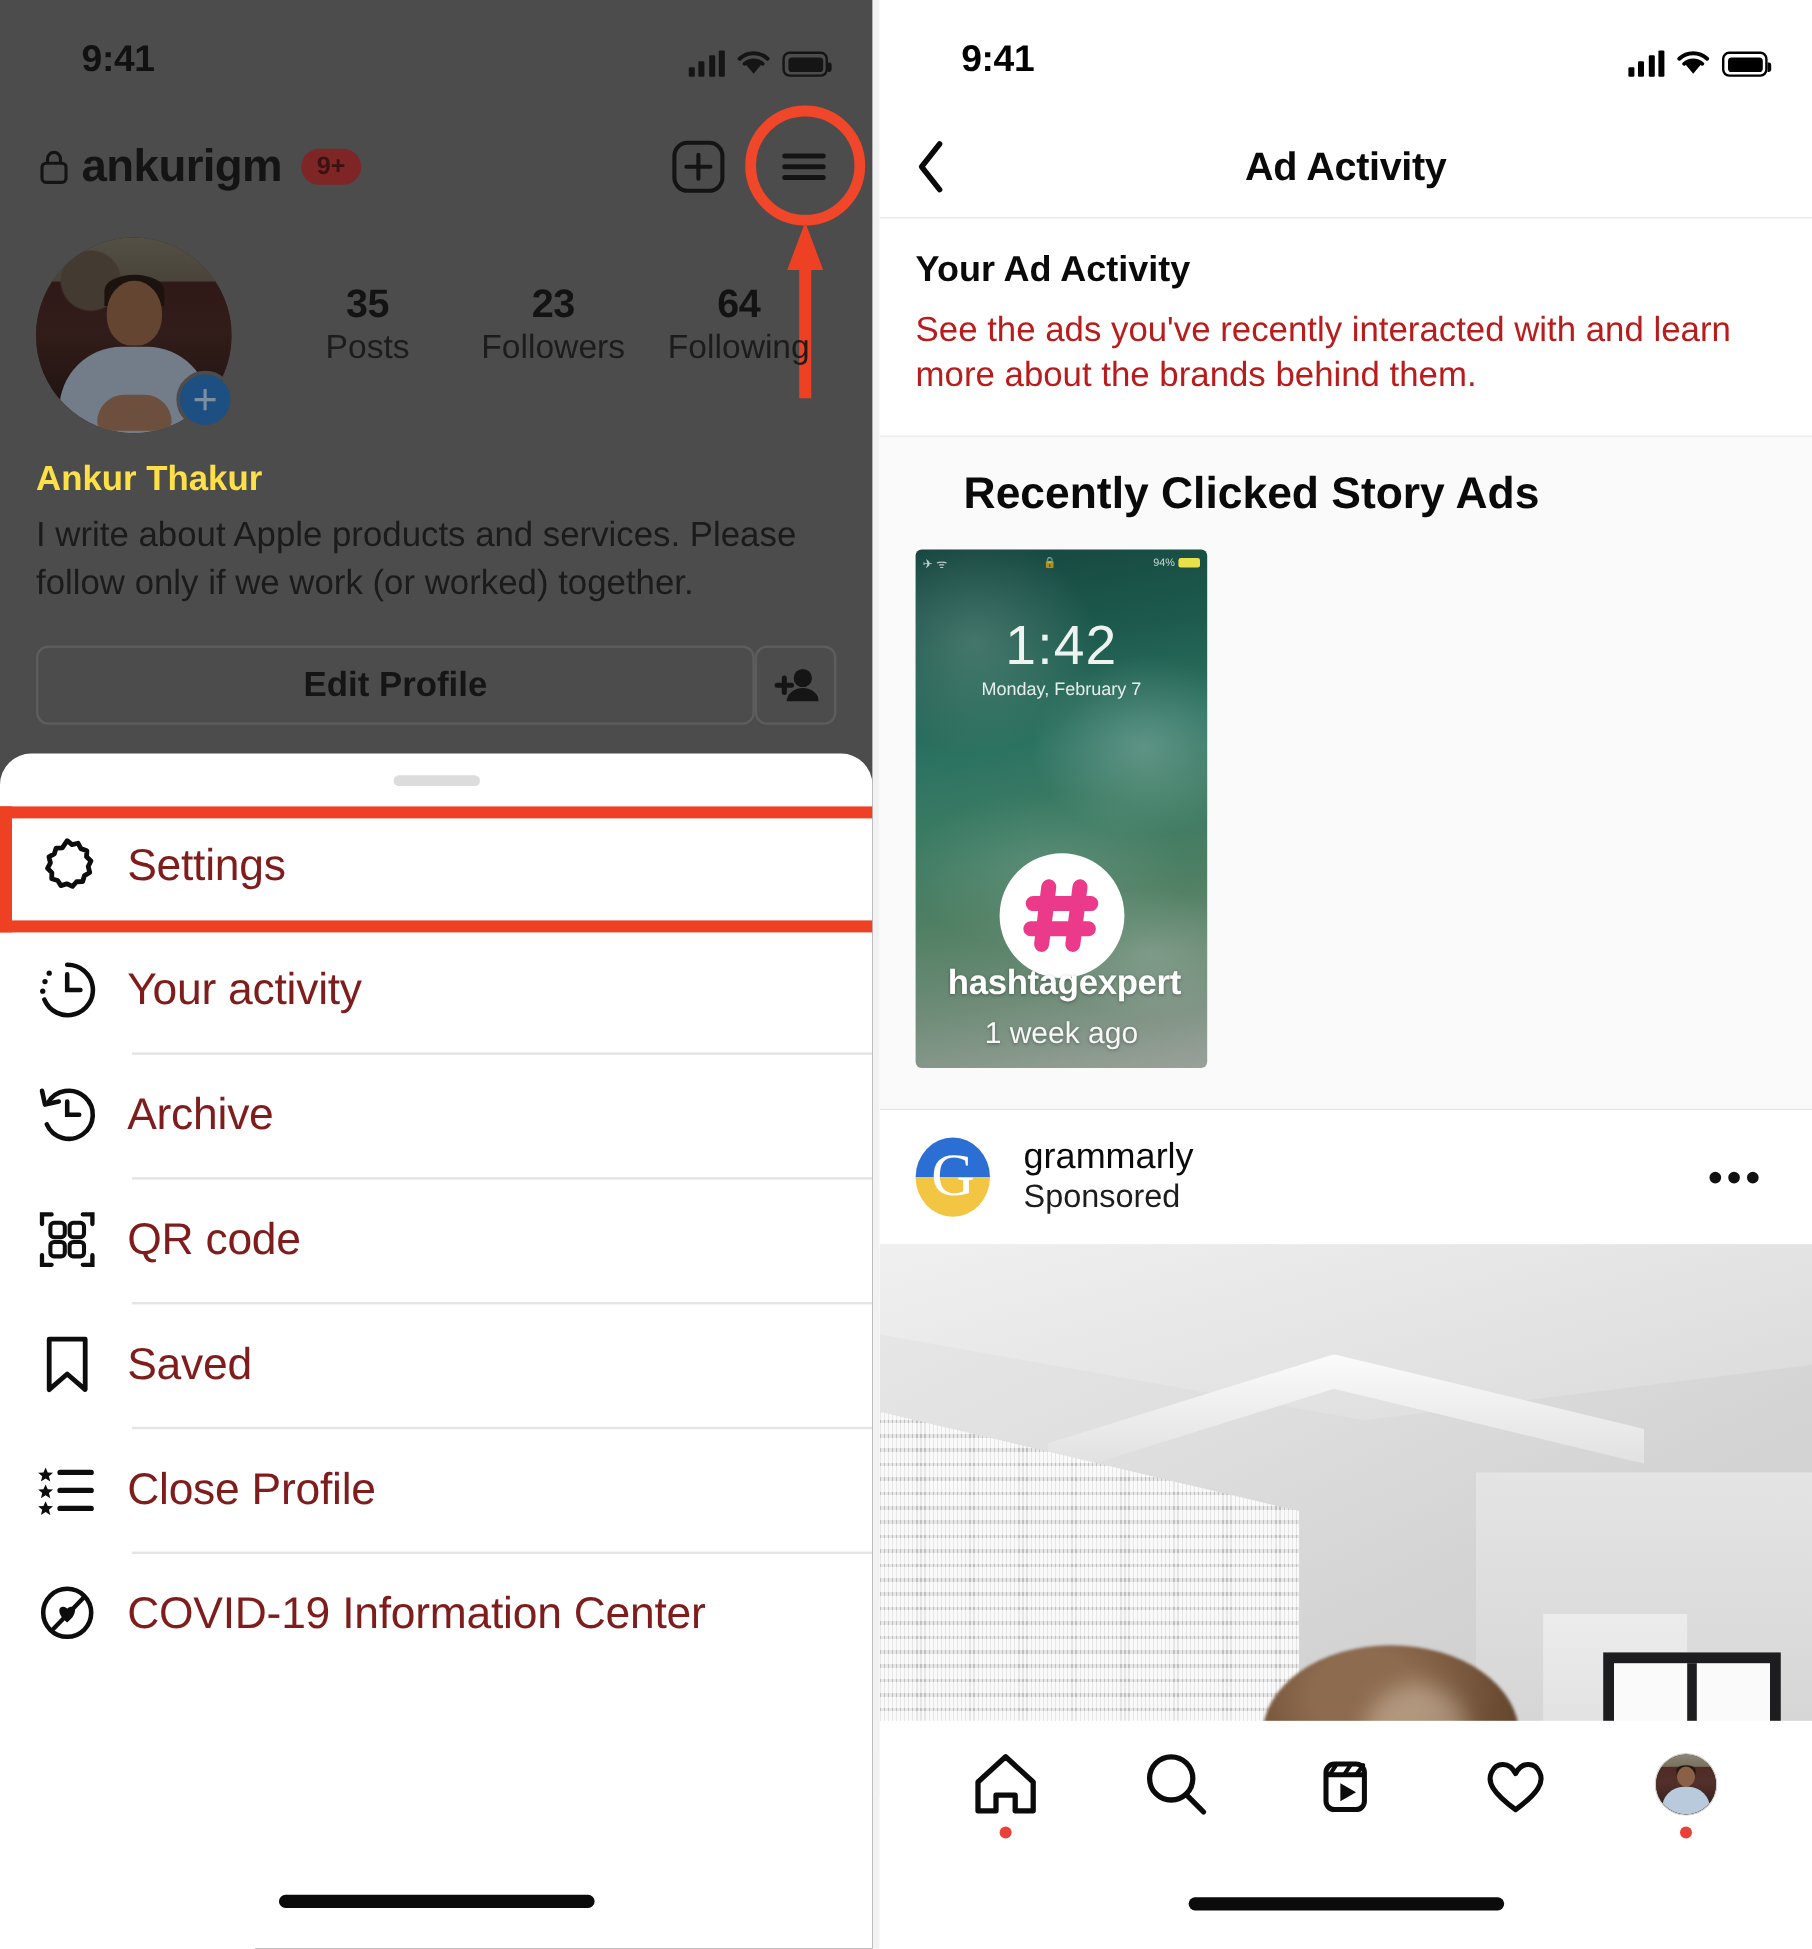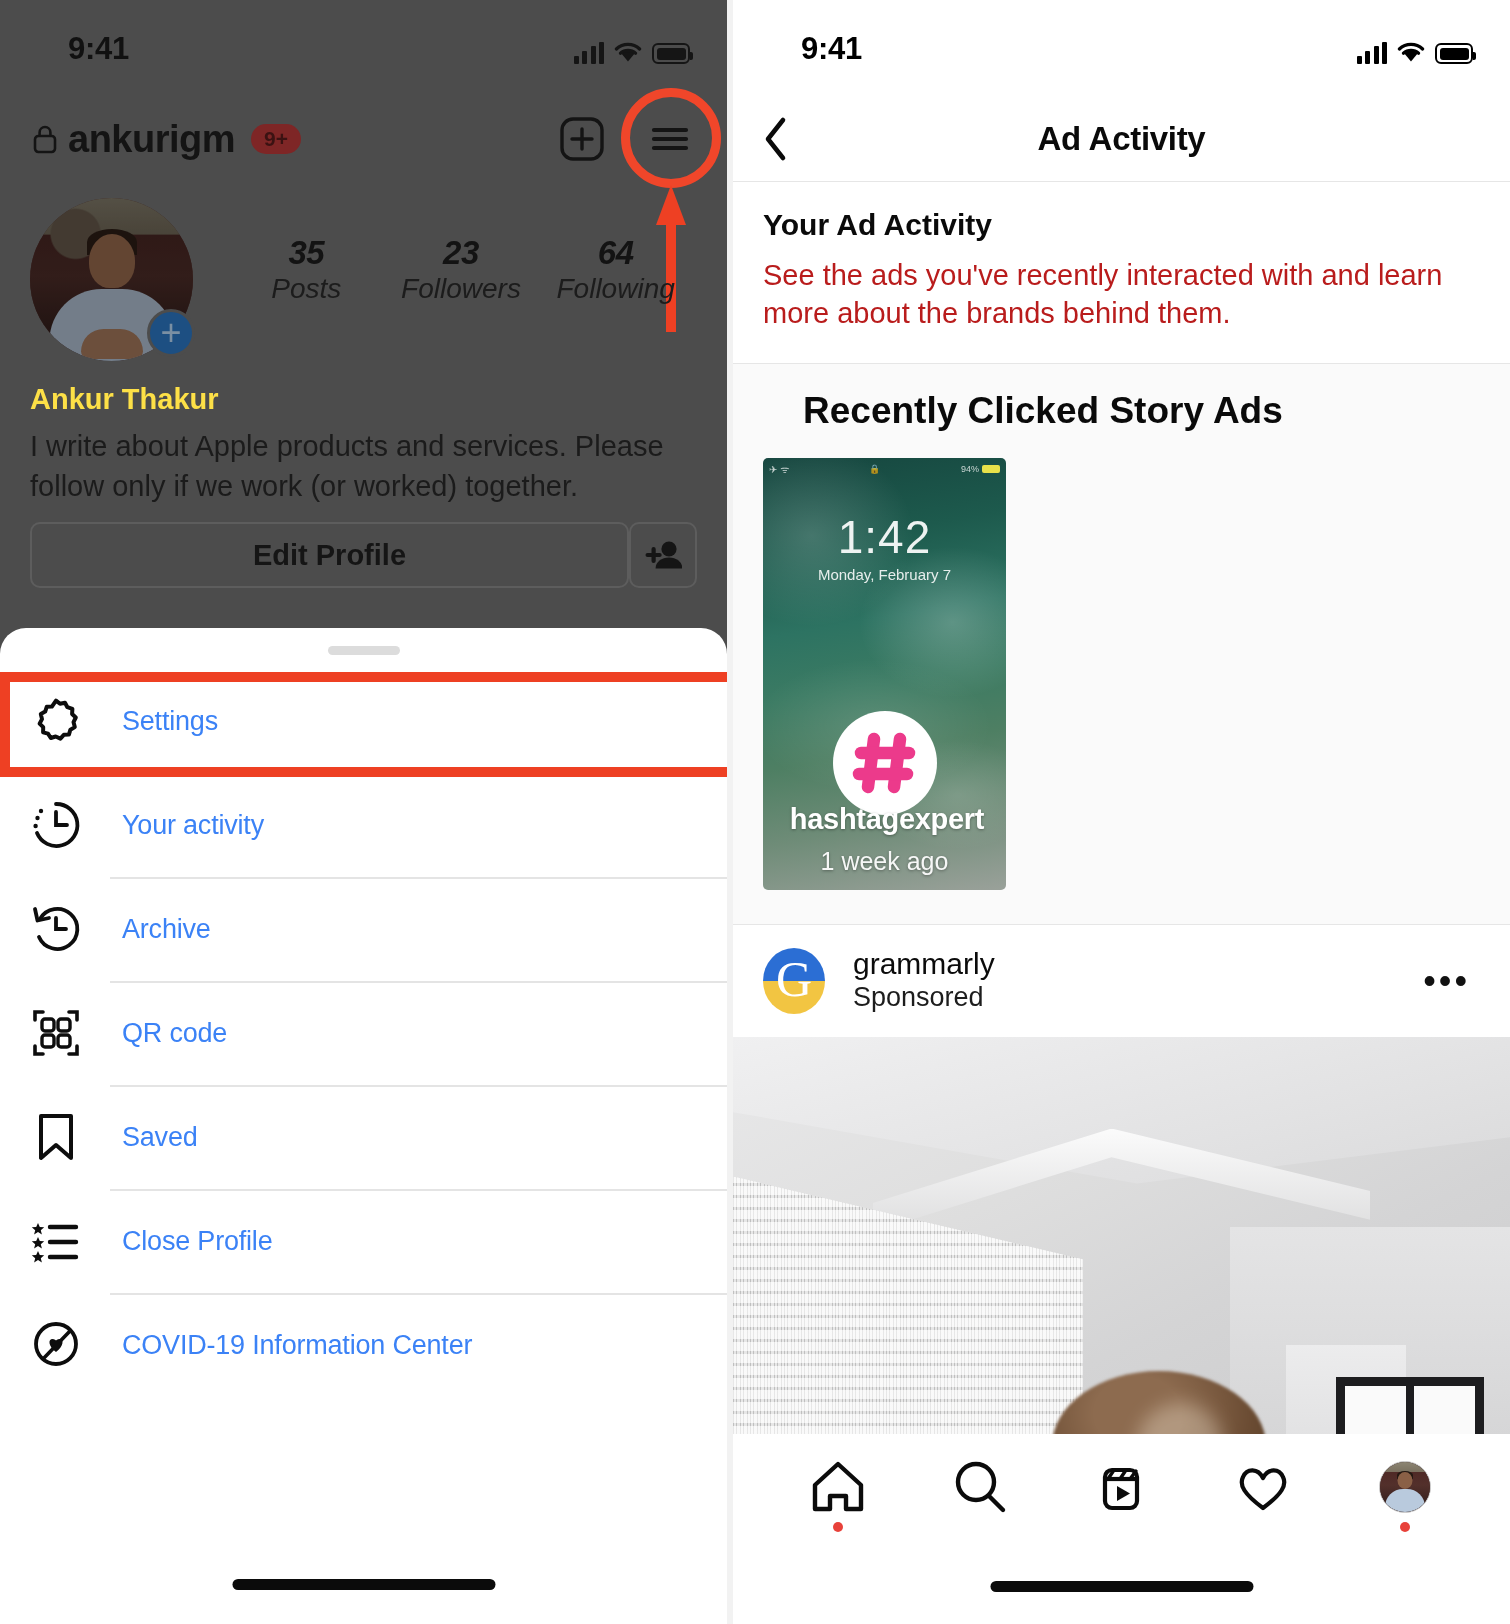--- a/index.html
+++ b/index.html
@@ -144,31 +144,31 @@
     width: 48px; height: 48px; border-radius: 50%;
     background: #1d4f82;
     display: flex; align-items: center; justify-content: center;
     color: #7a8fa3; font-size: 36px; font-weight: 300; line-height: 1;
     border: 3px solid #4c4c4c;
   }
   .stats {
     flex: 1; display: flex; align-items: flex-start;
     justify-content: space-around; padding: 36px 4px 0 36px;
   }
-  .stat { text-align: center; min-width: 120px; font-style: italic; }
+  .stat { text-align: center; min-width: 120px; }
   .stat .n {
     font-size: 33px; font-weight: bold; color: #131313;
     line-height: 1.15; letter-spacing: -0.4px;
   }
   .stat .l { font-size: 28px; color: #1c1c1c; line-height: 1.2; }
   .fullname {
     margin-top: 22px; font-size: 29px; font-weight: bold; color: #fde047;
   }
   .bio { margin-top: 10px; font-size: 29px; line-height: 1.38; color: #1b1b1b; }
-  .btn-row { display: flex; margin-top: 16px; }
+  .btn-row { display: flex; margin-top: 32px; }
   .edit-profile {
     flex: 1; height: 66px; border: 2px solid #5d5d5d; border-radius: 10px;
     display: flex; align-items: center; justify-content: center;
     font-size: 29px; font-weight: bold; color: #151515;
   }
   .add-person {
     width: 68px; height: 66px; border: 2px solid #5d5d5d; border-radius: 10px;
     display: flex; align-items: center; justify-content: center;
   }
 
@@ -186,21 +186,21 @@
   .menu-list { margin-top: 14px; }
   .menu-item {
     height: 104px; display: flex; align-items: center;
     padding-left: 30px; position: relative;
   }
   .menu-item .mi-icon {
     width: 52px; height: 52px; flex: 0 0 52px;
     display: flex; align-items: center; justify-content: center;
   }
   .menu-item .mi-label {
-    margin-left: 40px; font-size: 27px; color: #3b82f6; letter-spacing: -0.2px;
+    margin-left: 24px; font-size: 37px; color: #7f1d1d; letter-spacing: -0.2px;
   }
   .menu-item + .menu-item::before {
     content: ""; position: absolute; left: 110px; right: 0; top: 0;
     height: 1.5px; background: #e4e4e4;
   }
   .settings-highlight {
     position: absolute; left: 0; top: 672px; width: 727px; height: 105px;
     border: 10px solid #ee4023; border-right: none;
     pointer-events: none; box-sizing: border-box;
   }

